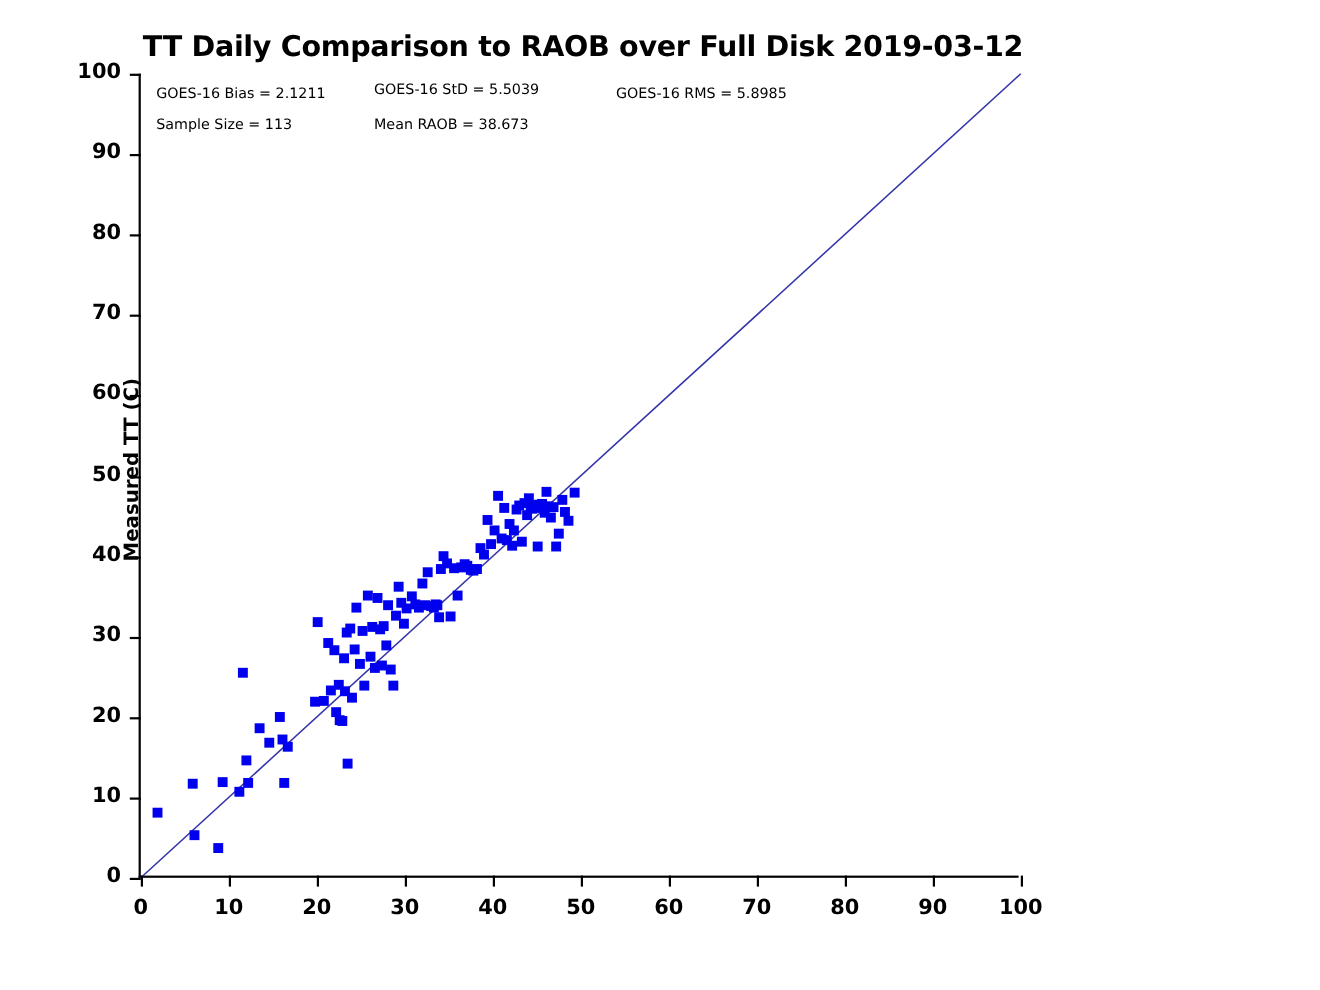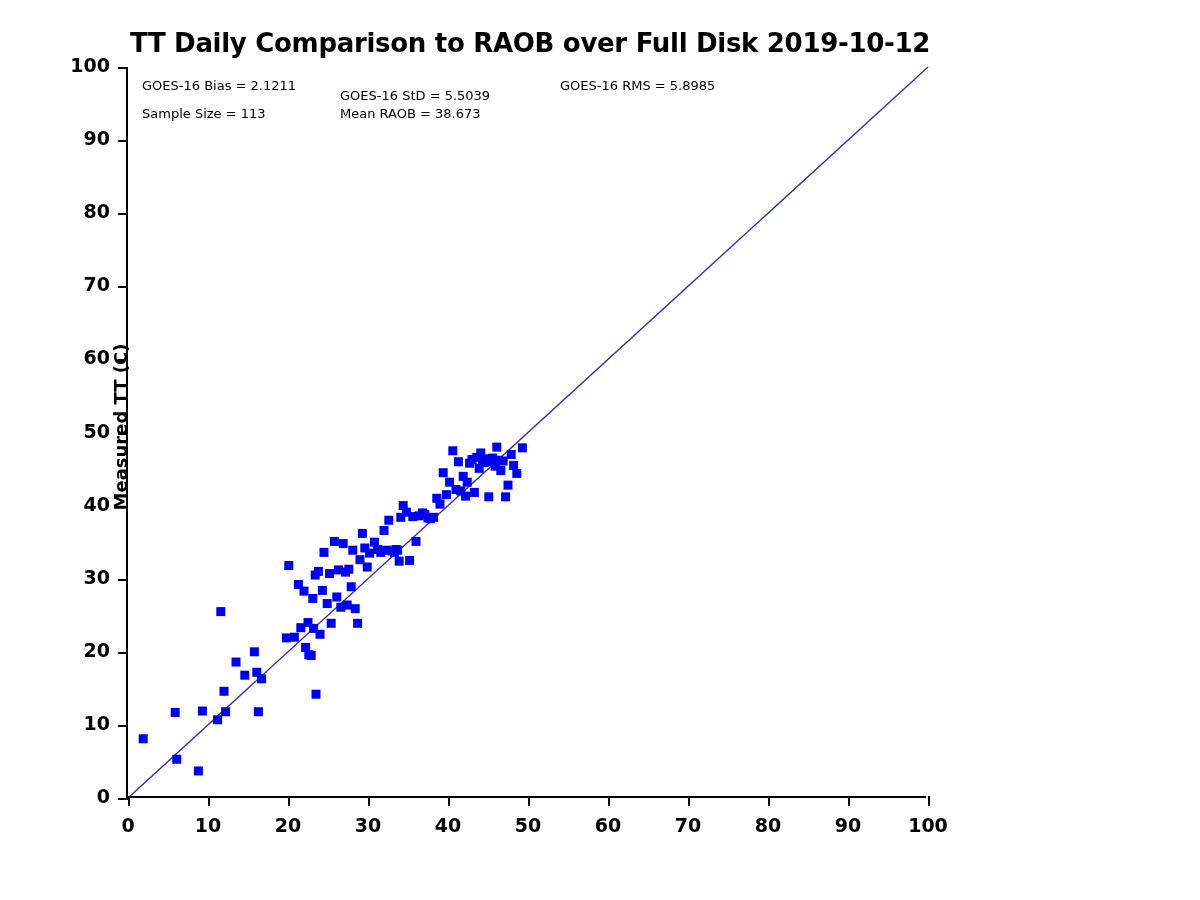--- a/index.html
+++ b/index.html
@@ -145,21 +145,21 @@
     letter-spacing: 0.4px;
     color: #000000;
     font-family: "DejaVu Sans", sans-serif;
   }
 </style>
 </head>
 <body>
 
 <div id="figure">
 
-  <div id="chart-title">TT Daily Comparison to RAOB over Full Disk 2019-10-12</div>
+  <div id="chart-title">TT Daily Comparison to RAOB over Full Disk 2019-03-12</div>
 
   <div id="plot-area">
     <svg id="plot-svg" viewBox="0 0 800 731" preserveAspectRatio="none">
       <line id="ref-line" x1="0" y1="731" x2="800" y2="0" stroke="#3333aa" stroke-width="1.4"></line>
       <g id="scatter-group">
           <rect x="10.7" y="667.289" width="9" height="9" fill="#0000ee"></rect>
           <rect x="42.7" y="640.973" width="9" height="9" fill="#0000ee"></rect>
           <rect x="44.3" y="687.757" width="9" height="9" fill="#0000ee"></rect>
           <rect x="65.9" y="699.453" width="9" height="9" fill="#0000ee"></rect>
           <rect x="69.9" y="639.511" width="9" height="9" fill="#0000ee"></rect>
@@ -316,21 +316,21 @@
         <div class="xtick-label" style="left: 525px; top: 747px;">70</div>
         <div class="tick-x" style="left: 640px;"></div>
         <div class="xtick-label" style="left: 605px; top: 747px;">80</div>
         <div class="tick-x" style="left: 720px;"></div>
         <div class="xtick-label" style="left: 685px; top: 747px;">90</div>
         <div class="tick-x" style="left: 800px;"></div>
         <div class="xtick-label" style="left: 765px; top: 747px;">100</div>
       </div>
     <div id="annotations-group">
         <div class="annot" style="left: 14px; top: 11px;">GOES-16 Bias = 2.1211</div>
-        <div class="annot" style="left: 212px; top: 21px; text-align: center;">GOES-16 StD = 5.5039</div>
+        <div class="annot" style="left: 212px; top: 7px; text-align: center;">GOES-16 StD = 5.5039</div>
         <div class="annot" style="left: 432px; top: 11px;">GOES-16 RMS = 5.8985</div>
         <div class="annot" style="left: 14px; top: 39px;">Sample Size = 113</div>
         <div class="annot" style="left: 212px; top: 39px;">Mean RAOB = 38.673</div>
       </div>
   </div>
 
 
 
 </div>
 

